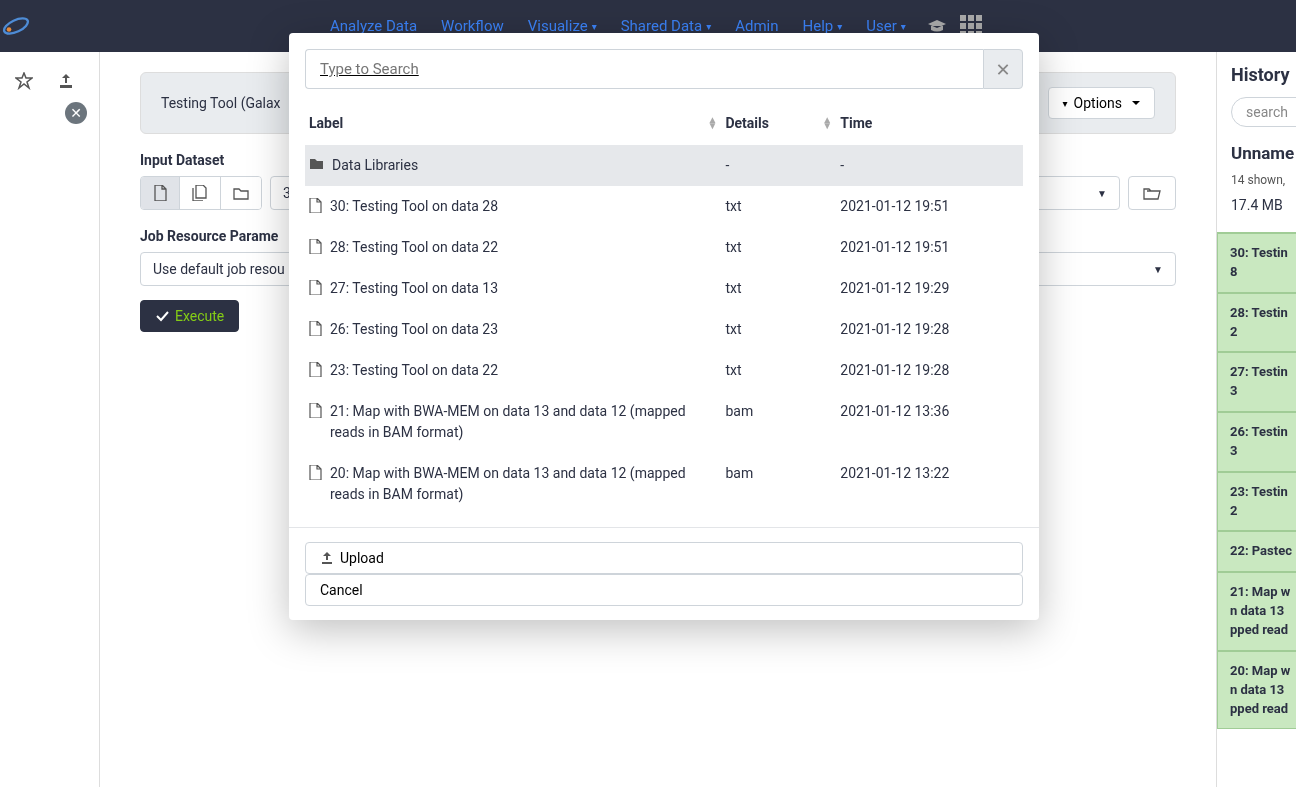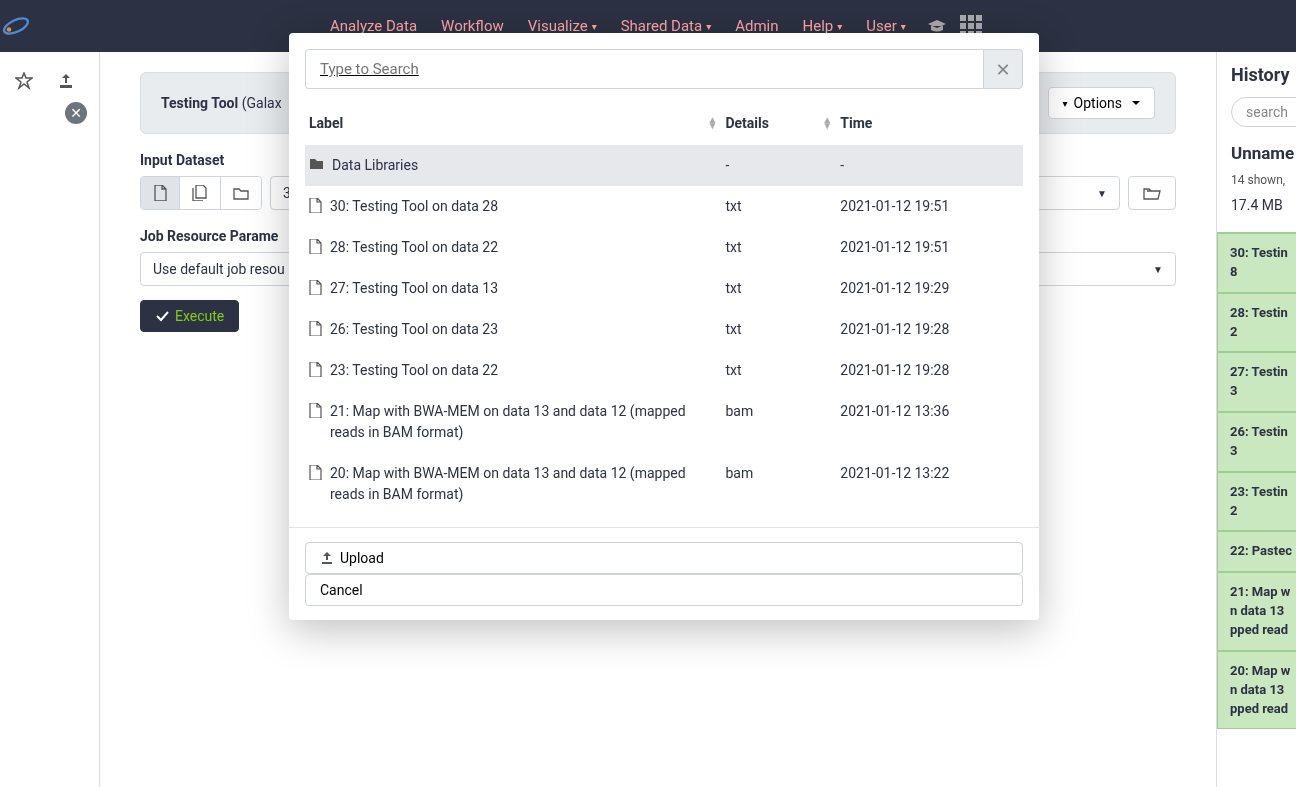--- a/index.html
+++ b/index.html
@@ -2,37 +2,37 @@
 <html><head>
 <meta charset="utf-8">
 <style>
 * { box-sizing: border-box; margin: 0; padding: 0; font-family: -apple-system, BlinkMacSystemFont, "Segoe UI", Roboto, sans-serif; }
 body { background: #fff; color: #2c3143; font-size: 14px; overflow: hidden; position: relative; width: 1296px; height: 787px; }
 
 
 .topnav { position: absolute; top: 0; left: 0; right: 0; height: 52px; background: #2c3143; display: flex; align-items: center; padding: 0 12px; color: #ccc; }
 .topnav .logo { width: 28px; height: 28px; margin-left: -10px; }
 .topnav .nav-items { display: flex; gap: 24px; align-items: center; margin-left: 300px; }
-.topnav a { color: #fca5a5; text-decoration: none; font-size: 15px; display: flex; align-items: center; gap: 4px; }
+.topnav a { color: #3b82f6; text-decoration: none; font-size: 15px; display: flex; align-items: center; gap: 4px; }
 .topnav .caret { font-size: 10px; }
 .topnav .grid-icon { display: grid; grid-template-columns: repeat(3,6px); grid-auto-rows: 6px; gap: 2px; margin-left: 12px; }
 .topnav .grid-icon span { background: #aaa; }
 
 
 .leftpanel { position: absolute; top: 52px; left: -170px; width: 270px; bottom: 0; background: #fff; border-right: 1px solid #ddd; padding: 12px; }
 .leftpanel .icons-row { display: flex; gap: 24px; justify-content: flex-end; padding: 8px 12px 12px; }
 .leftpanel .search-row { display: flex; align-items: center; }
 .leftpanel .clear-circle { width: 22px; height: 22px; border-radius: 50%; background: #6c757d; color: #fff; display: flex; align-items: center; justify-content: center; font-size: 14px; margin-left: auto; }
 .leftpanel .section { margin-top: 28px; font-weight: 700; font-size: 17px; }
 .leftpanel .item { margin-top: 16px; font-size: 14px; line-height: 1.4; }
 
 
 .center { position: absolute; top: 52px; left: 110px; right: 90px; bottom: 0; padding: 20px 30px; }
 .tool-header { background: #e9ecef; border: 1px solid #ddd; border-radius: 6px; padding: 14px 20px; display: flex; align-items: center; }
-.tool-header .title { font-weight: 700; }
+.tool-header .title { font-weight: 400; }
 .tool-header .right { margin-left: auto; display: flex; gap: 10px; }
 .btn { border: 1px solid #ced4da; background: #fff; border-radius: 4px; padding: 7px 14px; font-size: 14px; cursor: pointer; display: inline-flex; align-items: center; gap: 6px; }
 .btn-primary { background: #2c3143; color: #84cc16; border-color: #2c3143; }
 .label { font-weight: 700; margin-top: 18px; margin-bottom: 8px; font-size: 14px; }
 .input-row { display: flex; gap: 8px; align-items: stretch; }
 .btn-group { display: inline-flex; border: 1px solid #ced4da; border-radius: 4px; overflow: hidden; }
 .btn-group button { border: none; background: #fff; padding: 8px 12px; border-right: 1px solid #ced4da; cursor: pointer; }
 .btn-group button:last-child { border-right: none; }
 .btn-group button.active { background: #e0e3e8; }
 .select { flex: 1; border: 1px solid #ced4da; border-radius: 4px; padding: 8px 12px; background: #fff; display: flex; align-items: center; justify-content: space-between; }

